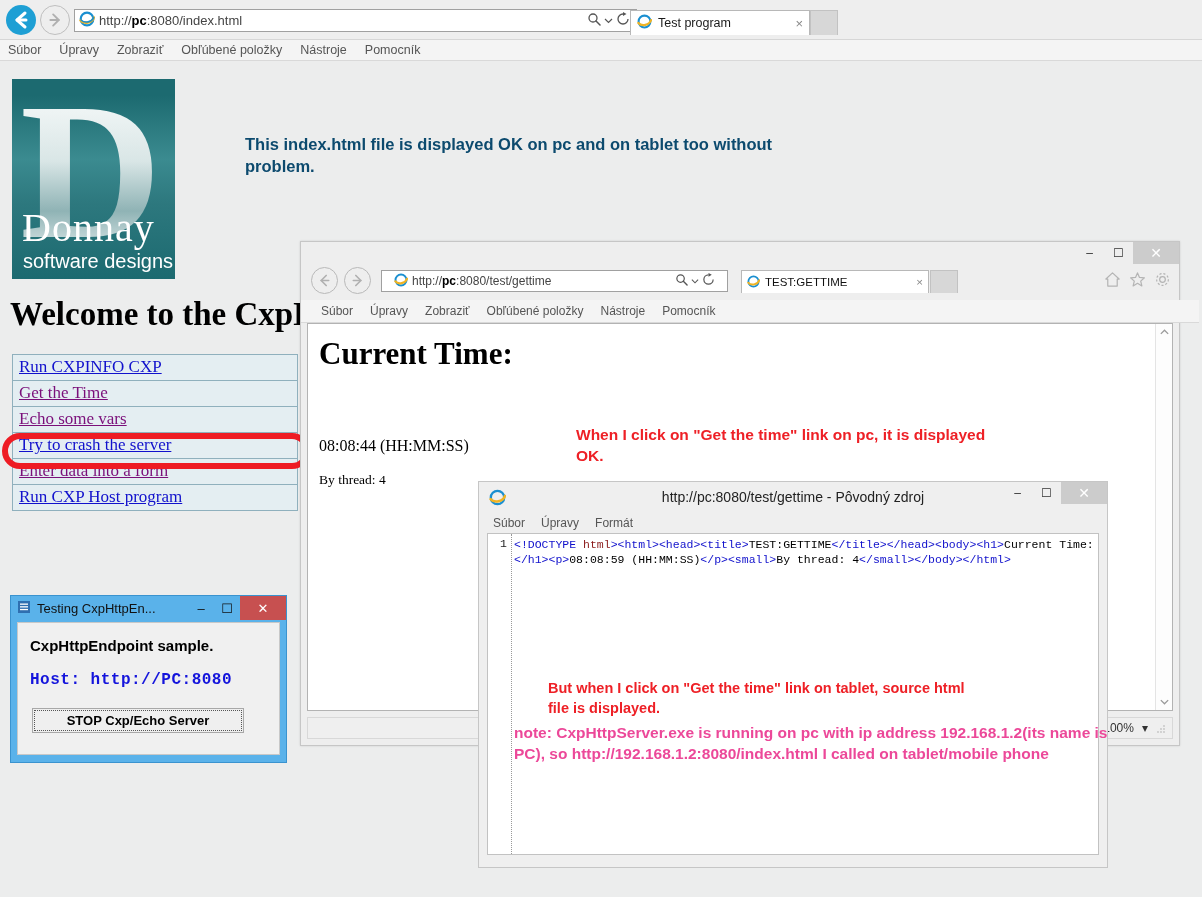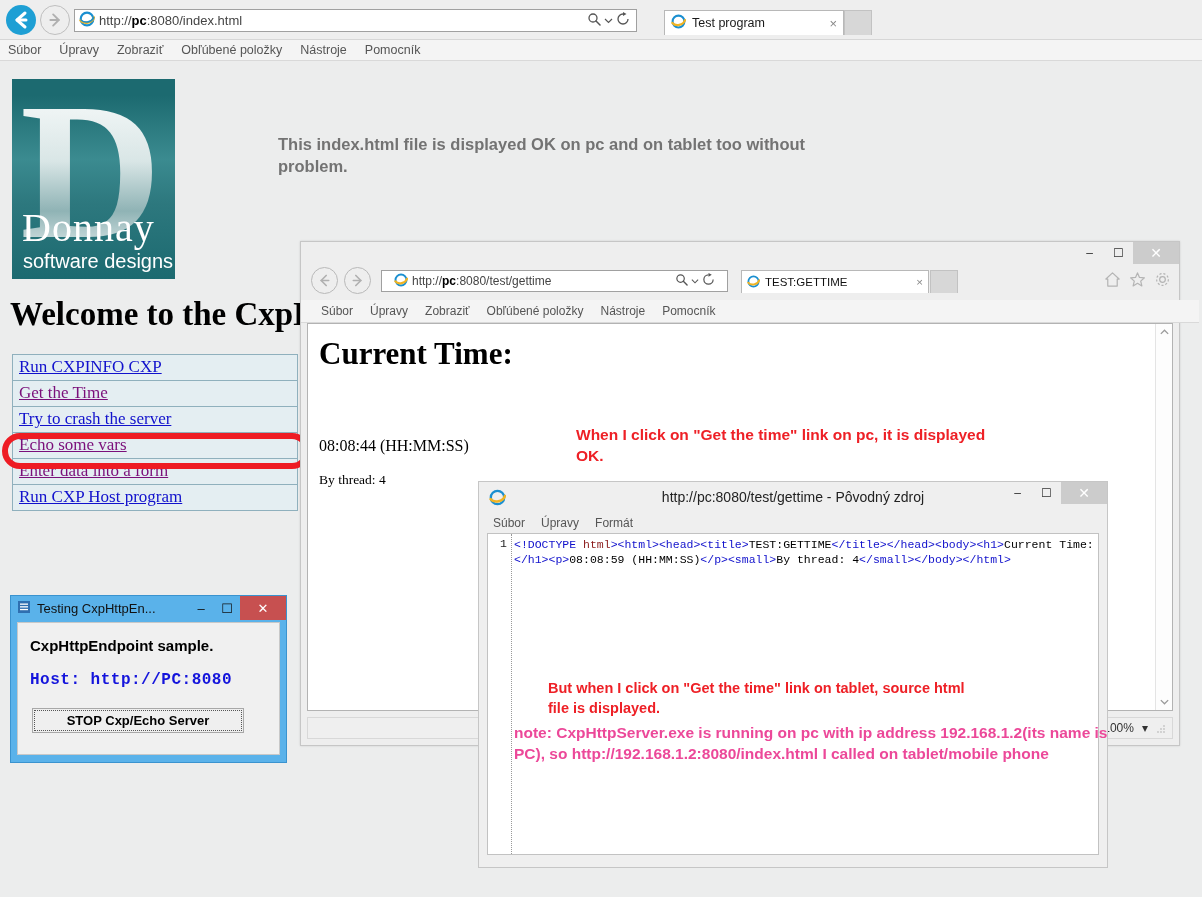--- a/index.html
+++ b/index.html
@@ -60,21 +60,21 @@
     color: #444;
     white-space: nowrap;
     overflow: hidden;
     padding-left: 4px;
   }
   .addr-text b { color: #000; font-weight: 700; }
   .addr-icons { display: flex; align-items: center; gap: 3px; padding-right: 2px; }
 
   .tabstrip {
     position: absolute;
-    left: 664px; top: 10px;
+    left: 630px; top: 10px;
     display: flex;
     align-items: flex-end;
     justify-content: center;
   }
   .ie-tab {
     height: 25px;
     min-width: 180px;
     background: #fff;
     border: 1px solid #b8b8b8;
     border-bottom: none;
@@ -148,25 +148,24 @@
     position: absolute;
     left: 11px; bottom: 6px;
     font-family: "Liberation Sans", sans-serif;
     font-size: 20px;
     color: #ffffff;
     letter-spacing: 0px;
   }
 
   .red-note {
     position: absolute;
-    color: #737373;
+    color: #0c4a6e;
     font-weight: 700;
     font-family: "Liberation Sans", sans-serif;
     line-height: 1.35;
-    margin-left: 33px;
   }
   #note-top {
     left: 245px; top: 72px;
     width: 600px;
     font-size: 16.5px;
   }
 
   .welcome-h1 {
     position: absolute;
     left: 10px; top: 235px;
@@ -588,22 +587,22 @@
       <div class="donnay-sub">software designs</div>
     </div>
 
     <div class="red-note" id="note-top">This index.html file is displayed OK on pc and on tablet too without problem.</div>
 
     <div class="welcome-h1">Welcome to the CxpHttpEndpoint</div>
 
     <div class="linkbox">
       <div class="linkrow"><a>Run CXPINFO CXP</a></div>
       <div class="linkrow"><a class="visited">Get the Time</a></div>
+      <div class="linkrow"><a class="visited">Echo some vars</a></div>
       <div class="linkrow"><a>Try to crash the server</a></div>
-      <div class="linkrow"><a class="visited">Echo some vars</a></div>
       <div class="linkrow"><a class="visited">Enter data into a form</a></div>
       <div class="linkrow"><a>Run CXP Host program</a></div>
     </div>
 
     <div class="red-oval"></div>
   </div>
 </div>
 
 <div id="dialog-window">
   <div class="dlg-title">

